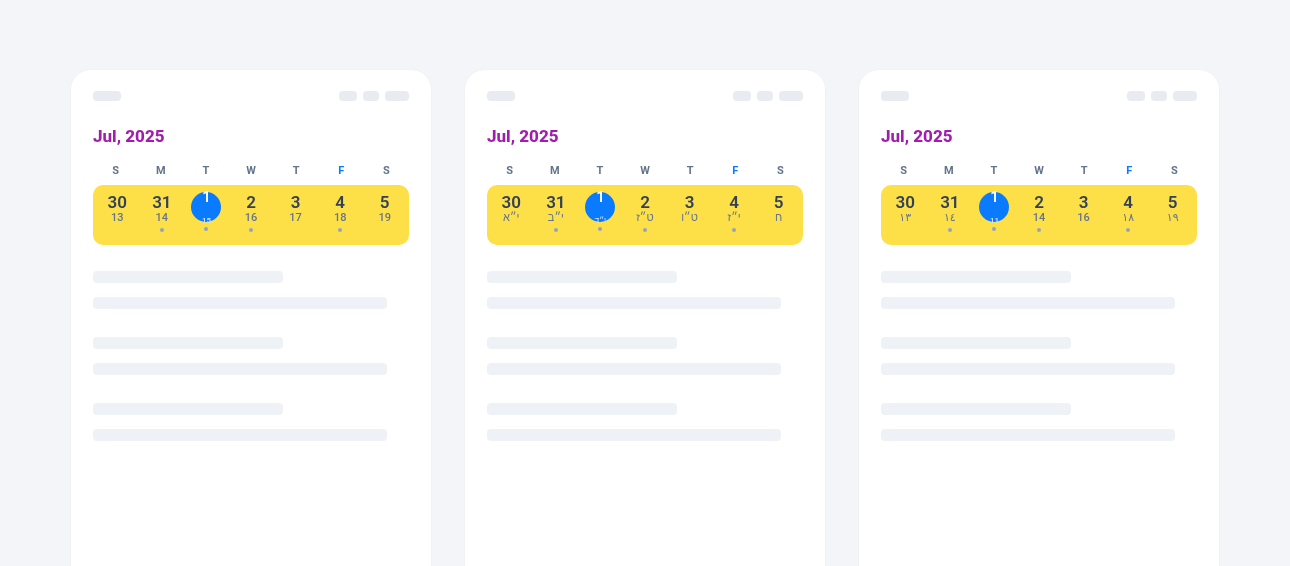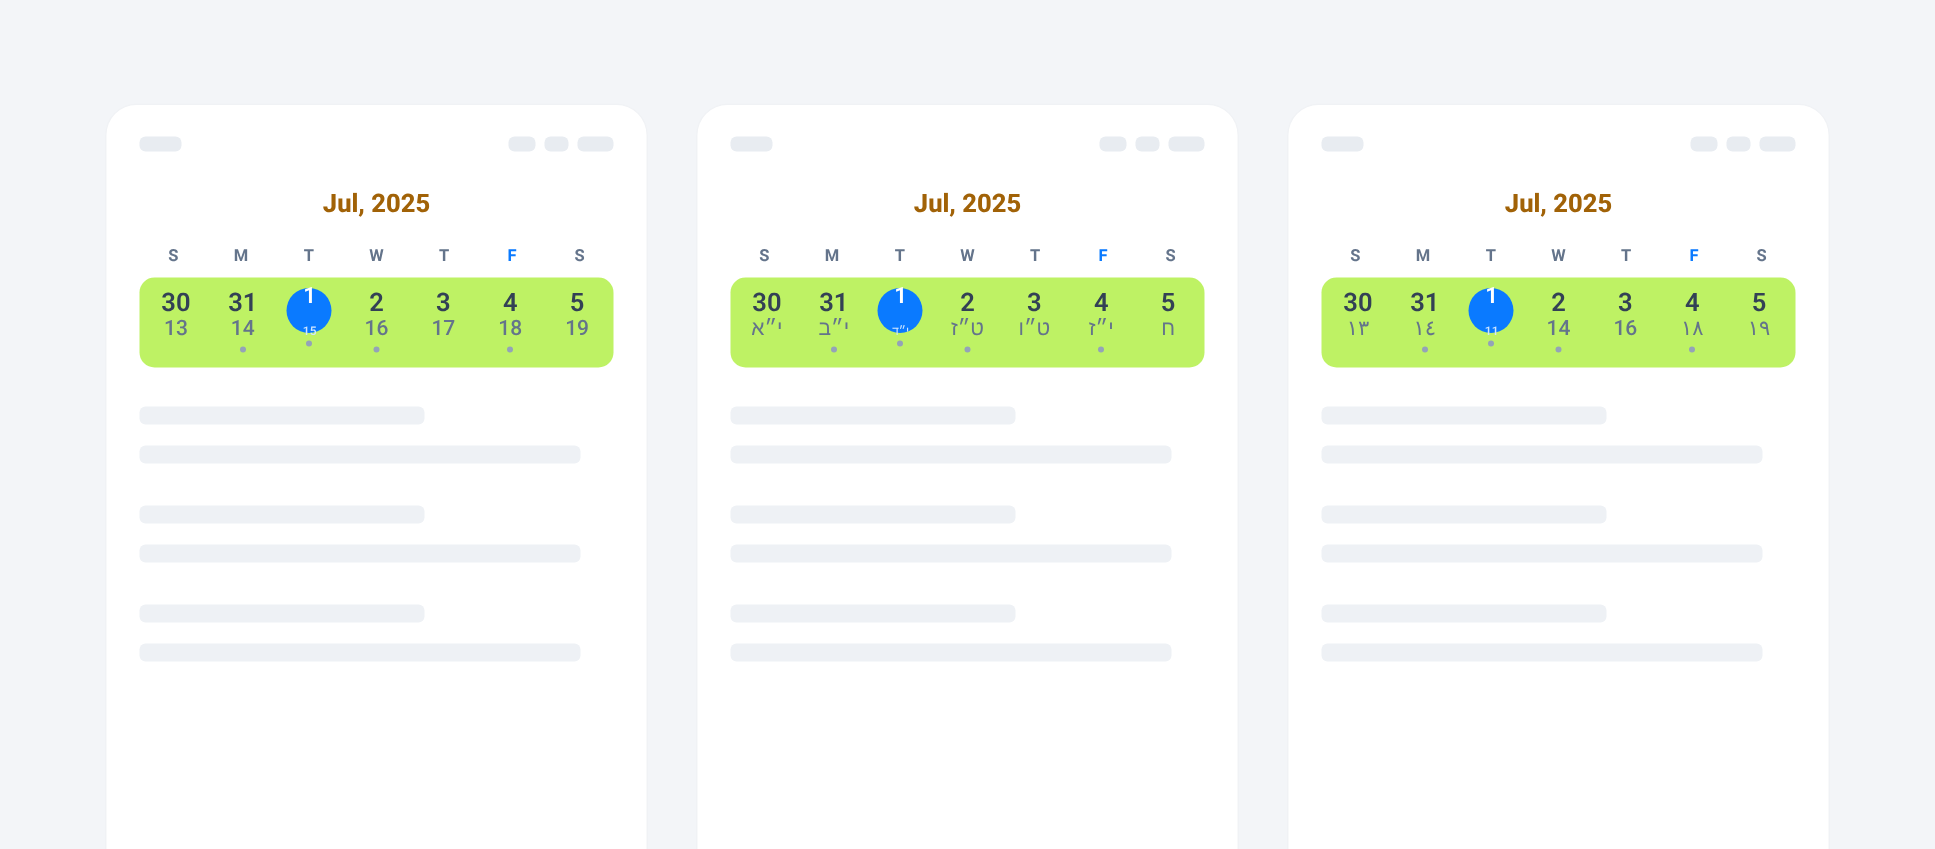--- a/index.html
+++ b/index.html
@@ -43,38 +43,37 @@
     }
     .status-pill {
       height: 10px;
       background: #e8ecf1;
       border-radius: 4px;
     }
     .status-pill.w1 { width: 18px; }
     .status-pill.w2 { width: 16px; }
     .status-pill.w3 { width: 24px; }
     .month-title {
-      text-align: center;
       font-size: 17px;
       font-weight: 800;
-      color: #a16207;
+      color: #a21caf;
       margin-bottom: 18px;
     }
     .weekday-row {
       display: grid;
       grid-template-columns: repeat(7, 1fr);
       text-align: center;
       font-size: 11px;
       font-weight: 700;
       color: #64748b;
       margin-bottom: 8px;
     }
     .weekday-row .highlight { color: #0a7aff; }
     .week-strip {
-      background: #bef264;
+      background: #fde047;
       border-radius: 10px;
       display: grid;
       grid-template-columns: repeat(7, 1fr);
       padding: 6px 2px 4px 2px;
     }
     .day-cell {
       display: flex;
       flex-direction: column;
       align-items: center;
       justify-content: flex-start;
@@ -83,21 +82,21 @@
       position: relative;
       cursor: pointer;
     }
     .day-primary {
       font-size: 17px;
       font-weight: 600;
       color: #334155;
       line-height: 1.1;
     }
     .day-secondary {
-      font-size: 14px;
+      font-size: 11px;
       font-weight: 500;
       color: #64748b;
       line-height: 1.1;
     }
     .day-cell .dot {
       width: 4px;
       height: 4px;
       border-radius: 50%;
       background: #94a3b8;
       margin-top: 4px;

